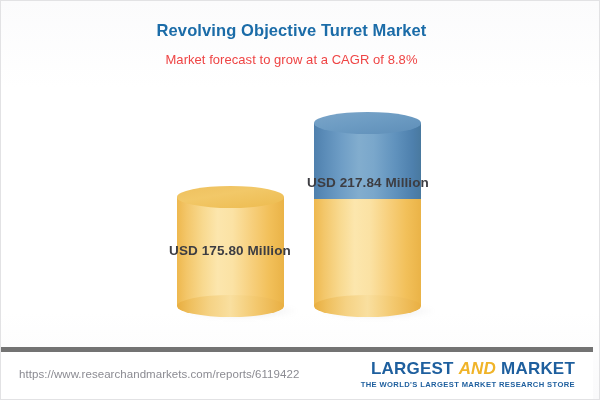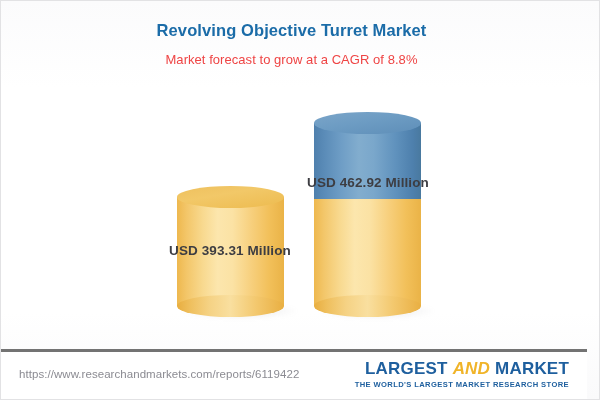--- a/index.html
+++ b/index.html
@@ -173,24 +173,24 @@
     top: 320px;
     z-index: 4;
   }
   .cat-label.c0 { left: 176px; }
   .cat-label.c1 { left: 313px; }
 
   
   .footer {
     position: absolute;
     left: 0;
-    right: 12px;
+    right: 6px;
     bottom: 0;
     height: 47px;
-    border-top: 3px solid #737373;
+    border-top: 5px solid #737373;
     background: #ffffff;
     z-index: 5;
   }
   .footer-url {
     position: absolute;
     left: 18px;
     top: 16px;
     font-size: 11.5px;
     color: #8b8b92;
     letter-spacing: 0.05px;
@@ -228,23 +228,23 @@
 
 <div id="card">
 
   <div class="header">
     <h1 class="chart-title">Revolving Objective Turret Market</h1>
     <p class="chart-subtitle">Market forecast to grow at a CAGR of 8.8%</p>
   </div>
 
   <div class="plot">
 
-    <div class="value-label v0">USD 393.31 Million</div>
-
-    <div class="value-label v1">USD 462.92 Million</div>
+    <div class="value-label v0">USD 175.80 Million</div>
+
+    <div class="value-label v1">USD 217.84 Million</div>
 
     <div class="bar-group g0" style="height:265px;">
       <div class="floor-shadow"></div>
       <div class="cylinder" style="height:109px;">
         <div class="seg gold bottom" style="height:109px;">
           <div class="body"></div>
           <div class="foot"></div>
           <div class="cap"></div>
         </div>
       </div>

